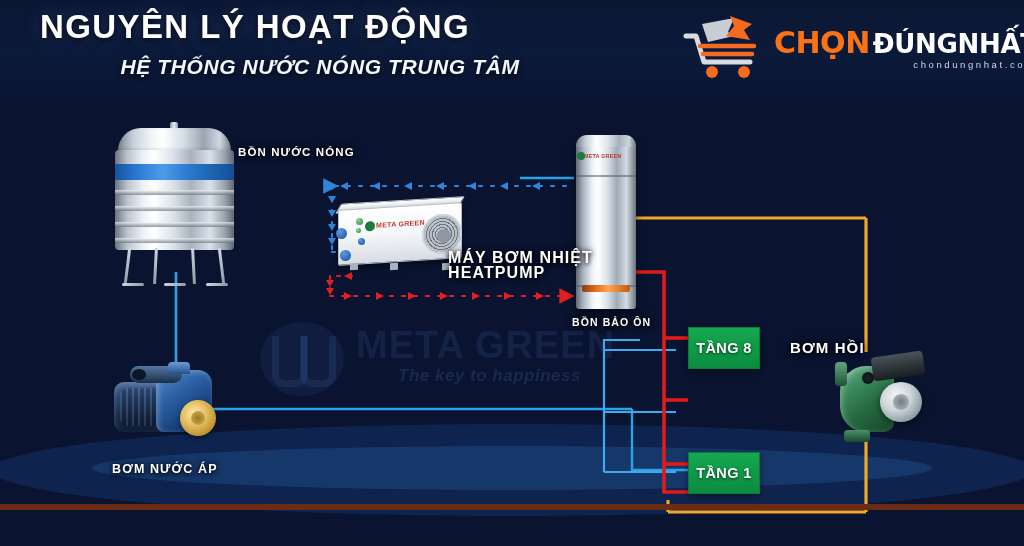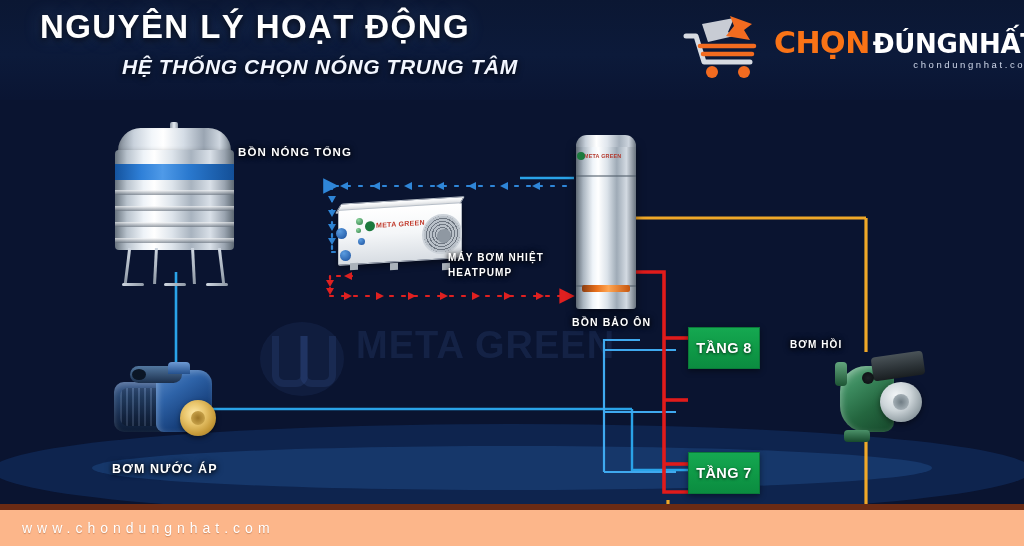--- a/index.html
+++ b/index.html
@@ -314,24 +314,24 @@
 
   
   .label {
     position: absolute; z-index: 30;
     color: #ffffff; font-weight: bold;
     letter-spacing: 1.1px;
     text-shadow: 0 1px 4px rgba(0,0,0,0.95), 0 0 7px rgba(0,0,0,0.8);
     white-space: nowrap;
   }
   #lbl-water-tank { left: 238px; top: 146px; font-size: 11.5px; }
-  #lbl-heatpump  { left: 448px; top: 250px; font-size: 10px; line-height: 15px; }
+  #lbl-heatpump  { left: 448px; top: 250px; font-size: 16px; line-height: 15px; }
   #lbl-storage   { left: 572px; top: 316px; font-size: 10.5px; }
   #lbl-booster   { left: 112px; top: 462px; font-size: 12.5px; }
-  #lbl-circ      { left: 790px; top: 339px; font-size: 10px; }
+  #lbl-circ      { left: 790px; top: 339px; font-size: 15px; }
 
   
   .floor-box {
     position: absolute; z-index: 28;
     width: 72px; height: 42px;
     background: linear-gradient(180deg,#15a851 0%,#0f9a47 50%,#0b8c40 100%);
     border: 1px solid #0a7a39;
     display: flex; align-items: center; justify-content: center;
     color: #ffffff; font-size: 14.5px; font-weight: bold;
     letter-spacing: 0.4px;
@@ -359,20 +359,21 @@
   }
 </style>
 </head>
 <body>
 
 <div id="stage">
 
   <div class="watermark">
     <div class="wm-mark"></div>
     <div class="wm-text">META GREEN</div>
+    <div class="wm-tag">The key to happiness</div>
   </div>
 
   <svg id="pipes" viewBox="0 0 1024 546">
     <defs>
       <marker id="arrCold" markerWidth="7" markerHeight="7" refX="3" refY="3.5" orient="auto">
         <path d="M0,0 L7,3.5 L0,7 Z" fill="#2f86d8"></path>
       </marker>
       <marker id="arrColdL" markerWidth="7" markerHeight="7" refX="3" refY="3.5" orient="auto">
         <path d="M7,0 L0,3.5 L7,7 Z" fill="#2f86d8"></path>
       </marker>
@@ -514,39 +515,39 @@
 
   <div class="equip" id="circ-pump">
     <div class="cp-vol"></div>
     <div class="cp-flange-l"></div>
     <div class="cp-flange-b"></div>
     <div class="cp-term"></div>
     <div class="cp-motor"></div>
     <div class="cp-knob"></div>
   </div>
 
-  <div class="label" id="lbl-water-tank">BỒN NÓNG TỔNG</div>
+  <div class="label" id="lbl-water-tank">BỒN NƯỚC NÓNG</div>
 
   <div class="label" id="lbl-heatpump">
     <span>MÁY BƠM NHIỆT</span><br>
     <span>HEATPUMP</span>
   </div>
 
   <div class="label" id="lbl-storage">BỒN BẢO ÔN</div>
 
   <div class="label" id="lbl-booster">BƠM NƯỚC ÁP</div>
 
   <div class="label" id="lbl-circ">BƠM HỒI</div>
 
   <div class="floor-box" id="floor-3">TẦNG 8</div>
-  <div class="floor-box" id="floor-1">TẦNG 7</div>
+  <div class="floor-box" id="floor-1">TẦNG 1</div>
 
   <div class="header-band"></div>
   <div class="title-main">NGUYÊN LÝ HOẠT ĐỘNG</div>
-  <div class="title-sub">HỆ THỐNG CHỌN NÓNG TRUNG TÂM</div>
+  <div class="title-sub">HỆ THỐNG NƯỚC NÓNG TRUNG TÂM</div>
 
   <div class="logo-wrap">
     <div class="logo-cart">
       <svg viewBox="0 0 92 70" width="92" height="70">
 
         <path d="M24 12 L56 6 L50 20 L56 24 L30 30 Z" fill="#c8ccd4"></path>
 
         <path d="M52 4 L74 12 L66 18 L72 28 L48 24 L56 14 Z" fill="#f26b20"></path>
 
         <path d="M8 24 L18 24 L26 50 L72 50" stroke="#d7dbe2" stroke-width="5" fill="none" stroke-linecap="round" stroke-linejoin="round"></path>
@@ -559,17 +560,14 @@
     <div class="logo-text">
       <div class="logo-line1">
         <span class="logo-chon">CHỌN</span>
         <span class="logo-dung">ĐÚNGNHẤT</span>
       </div>
       <div class="logo-url">chondungnhat.com</div>
     </div>
   </div>
 
   <div class="footer-rule"></div>
-  <div class="footer-bar">
-    <span class="footer-url">www.chondungnhat.com</span>
-  </div>
 
 </div>
 
 </body></html>

